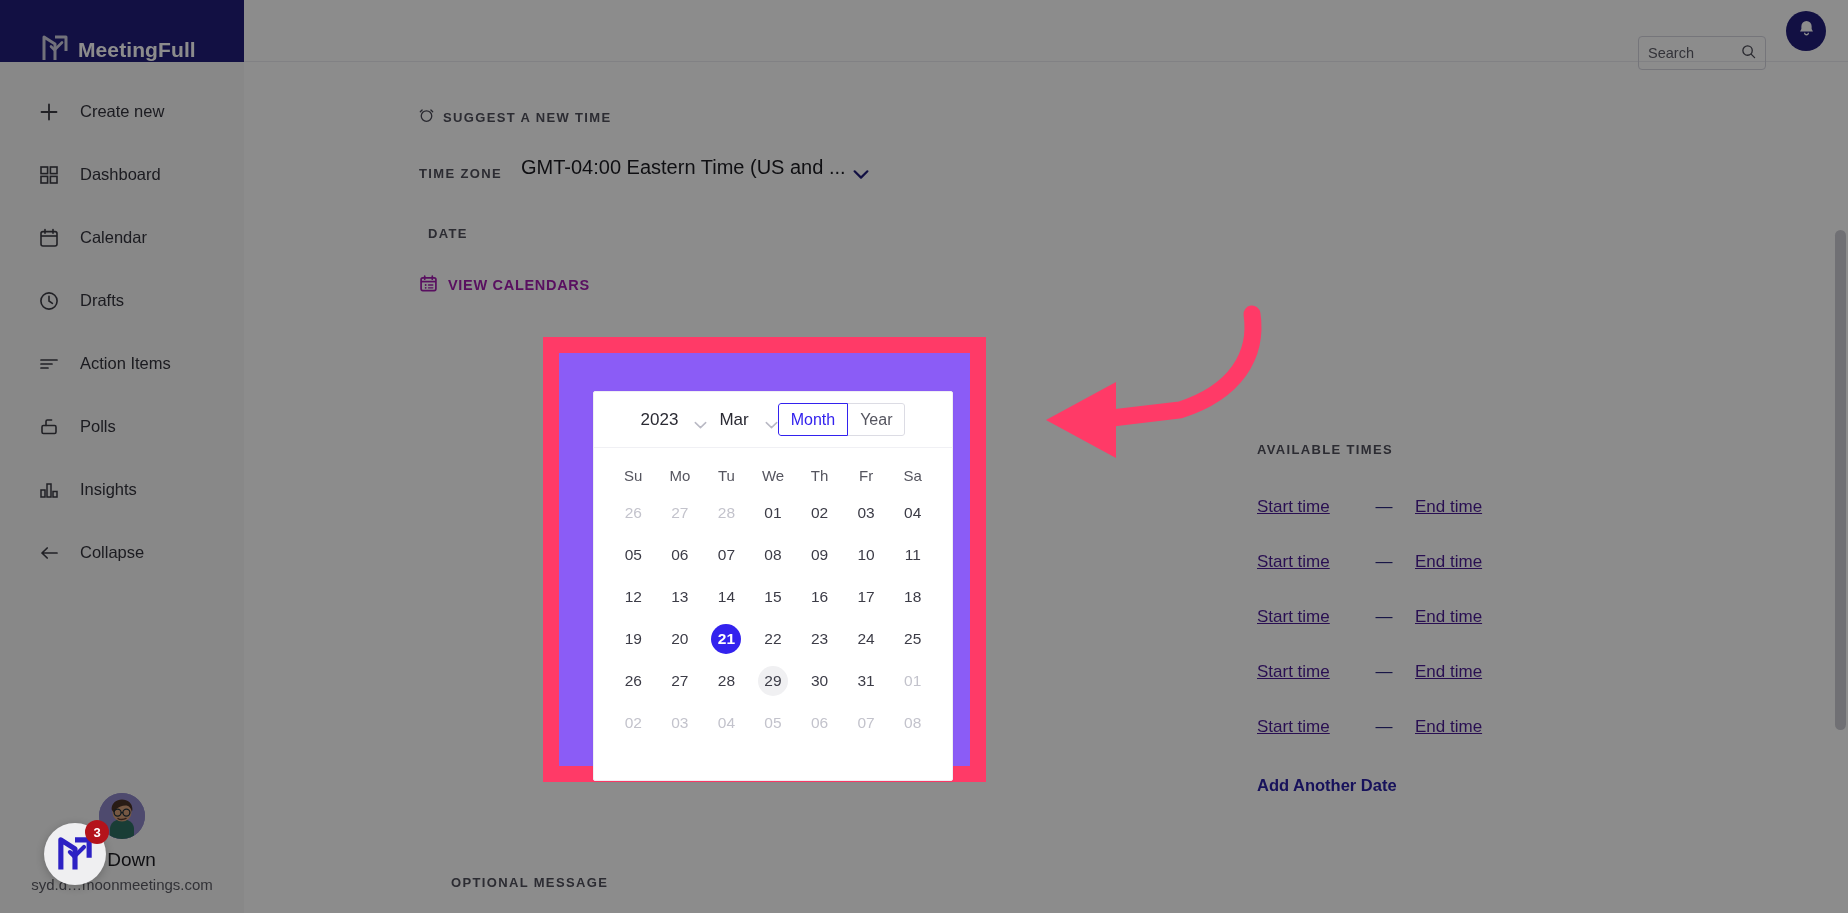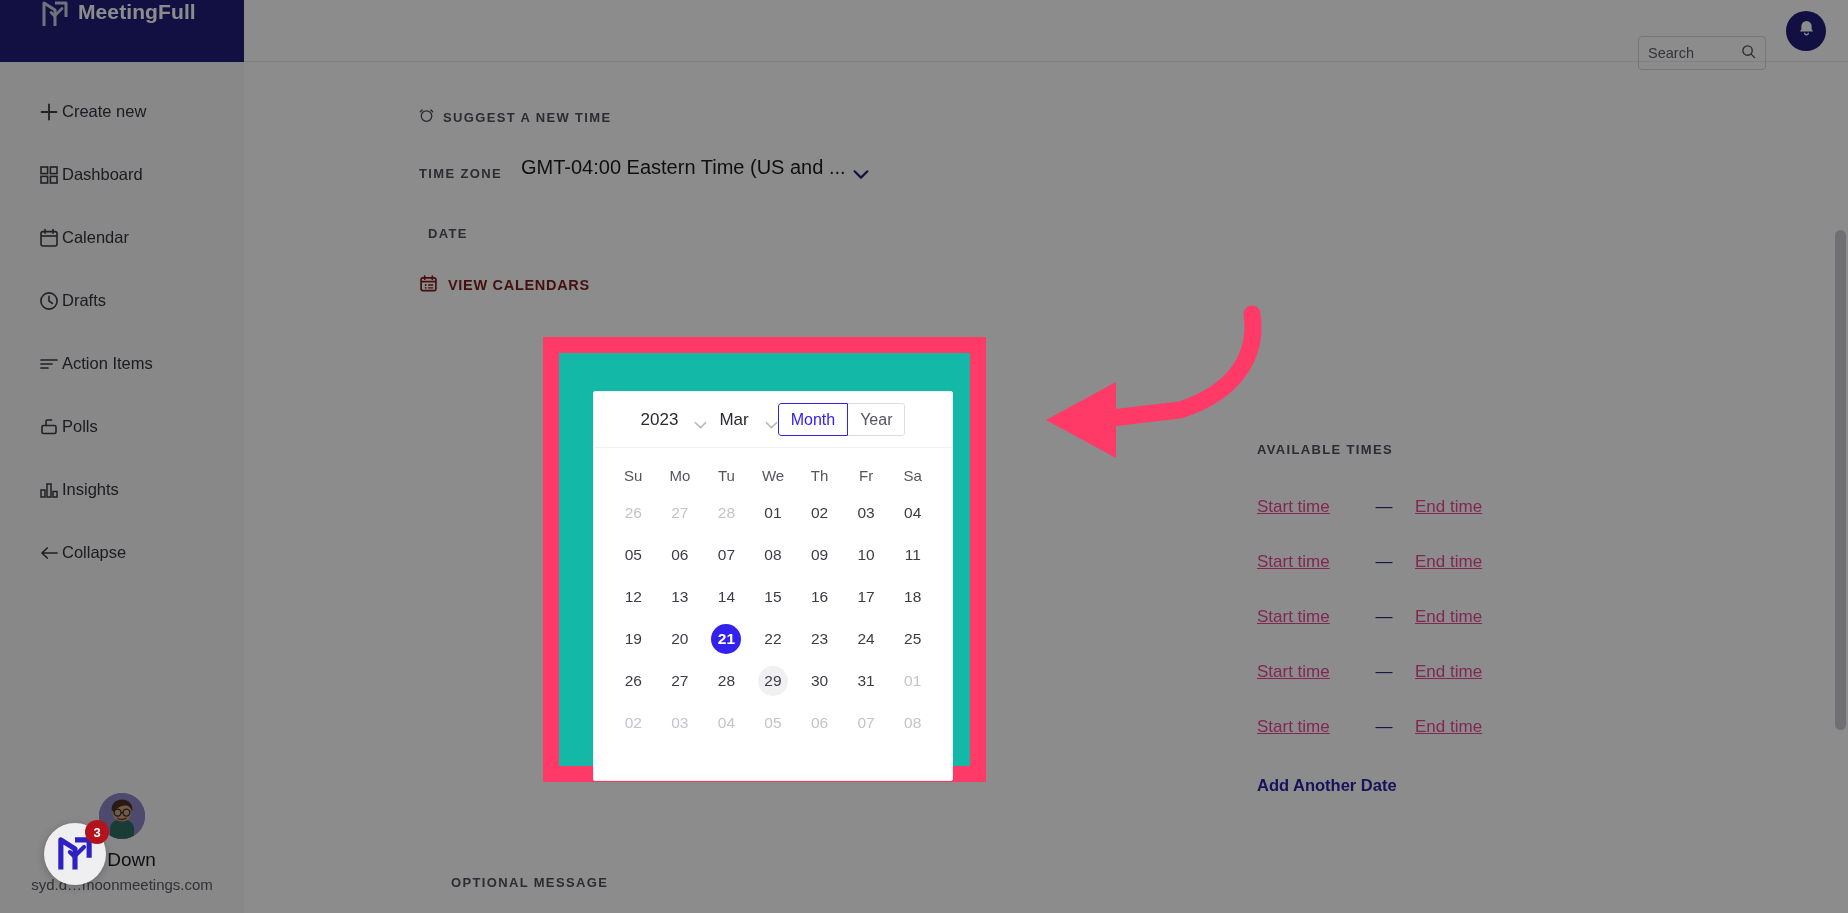--- a/index.html
+++ b/index.html
@@ -29,32 +29,32 @@
   
   .sidebar {
     position: absolute; left: 0; top: 0;
     width: 244px; height: 913px;
     background: #f7f7f8;
     z-index: 5;
   }
   .brand {
     height: 62px;
     background: #221e7a;
-    display: flex; align-items: flex-start; gap: 10px;
+    display: flex; align-items: flex-end; gap: 10px;
     padding-left: 42px;
   }
   .brand-logo { width: 26px; height: 28px; display:block; }
   .brand-name {
     color: #ffffff; font-size: 21px; font-weight: 700;
     letter-spacing: .1px;
   }
 
   .nav { padding-top: 18px; }
   .nav-item {
-    display: flex; align-items: center; gap: 2px;
+    display: flex; align-items: center; gap: 20px;
     height: 63px; padding-left: 38px;
     color: #34343c; font-size: 16.5px;
     cursor: pointer;
   }
   .nav-ico { width: 22px; height: 22px; flex: none; color:#3c3c44; }
   .nav-ico svg { display:block; width:22px; height:22px; }
 
   
   .user-block {
     position: absolute; left: 0; bottom: 16px; width: 244px;
@@ -139,55 +139,55 @@
     display: flex; align-items: center; gap: 7px;
     cursor: pointer;
   }
   .tz-value .chev { width: 16px; height: 11px; color: #221e7a; }
 
   .date-label { position: absolute; left: 184px; top: 164px; }
 
   .view-cal {
     position: absolute; left: 175px; top: 212px;
     display: flex; align-items: center; gap: 10px;
-    color: #7f1d1d; font-size: 14.5px; font-weight: 700;
+    color: #a21caf; font-size: 14.5px; font-weight: 700;
     letter-spacing: .7px; cursor: pointer;
   }
   .view-cal svg { width: 19px; height: 19px; }
 
   
   .avail {
     position: absolute; left: 1013px; top: 380px;
     width: 300px;
   }
   .avail-head { margin-bottom: 22px; }
   .time-row {
     display: flex; align-items: center; gap: 18px;
     height: 55px;
   }
   .time-link {
-    font-size: 17px; color: #ec4899;
+    font-size: 17px; color: #4c1d95;
     text-decoration: underline; cursor: pointer;
     width: 96px;
   }
   .dash { color: #221e7a; font-size: 17px; width: 26px; text-align:center;}
   .add-date {
     margin-top: 22px;
     font-size: 16.5px; color: #2b21a6; font-weight: 700;
     cursor: pointer;
   }
 
   .opt-msg-label { position: absolute; left: 175px; top: 813px; margin-left: 32px; }
 
   
   .highlight-frame {
     position: absolute;
     left: 543px; top: 337px;
     width: 443px; height: 445px;
-    background: #14b8a6;
+    background: #8b5cf6;
     border: 16px solid #ff3a67;
     z-index: 50;
   }
   .cal-card {
     position: absolute;
     left: 34px; top: 38px;
     width: 360px; height: 390px;
     background: #fff;
     border: 1px solid #efeff3;
     border-radius: 2px;

